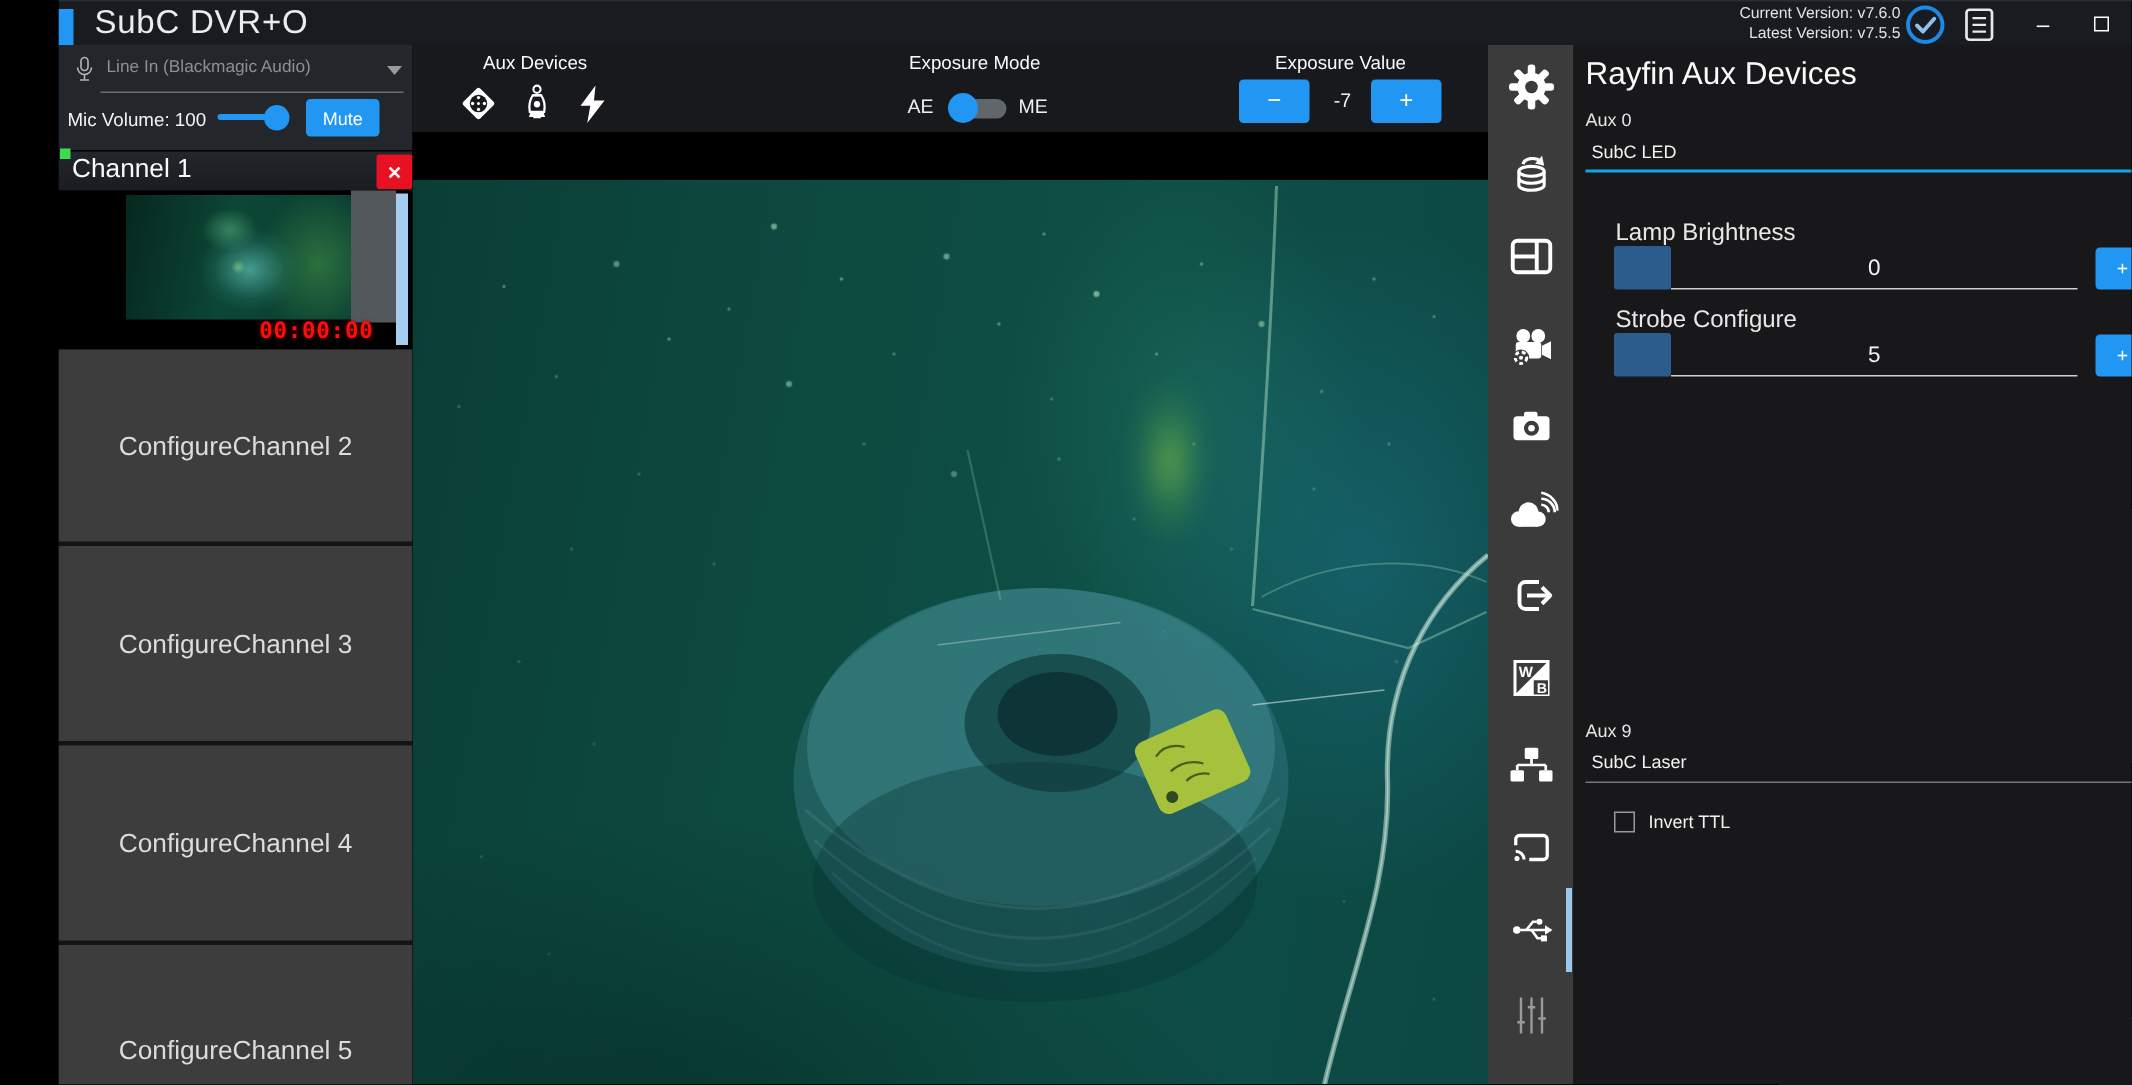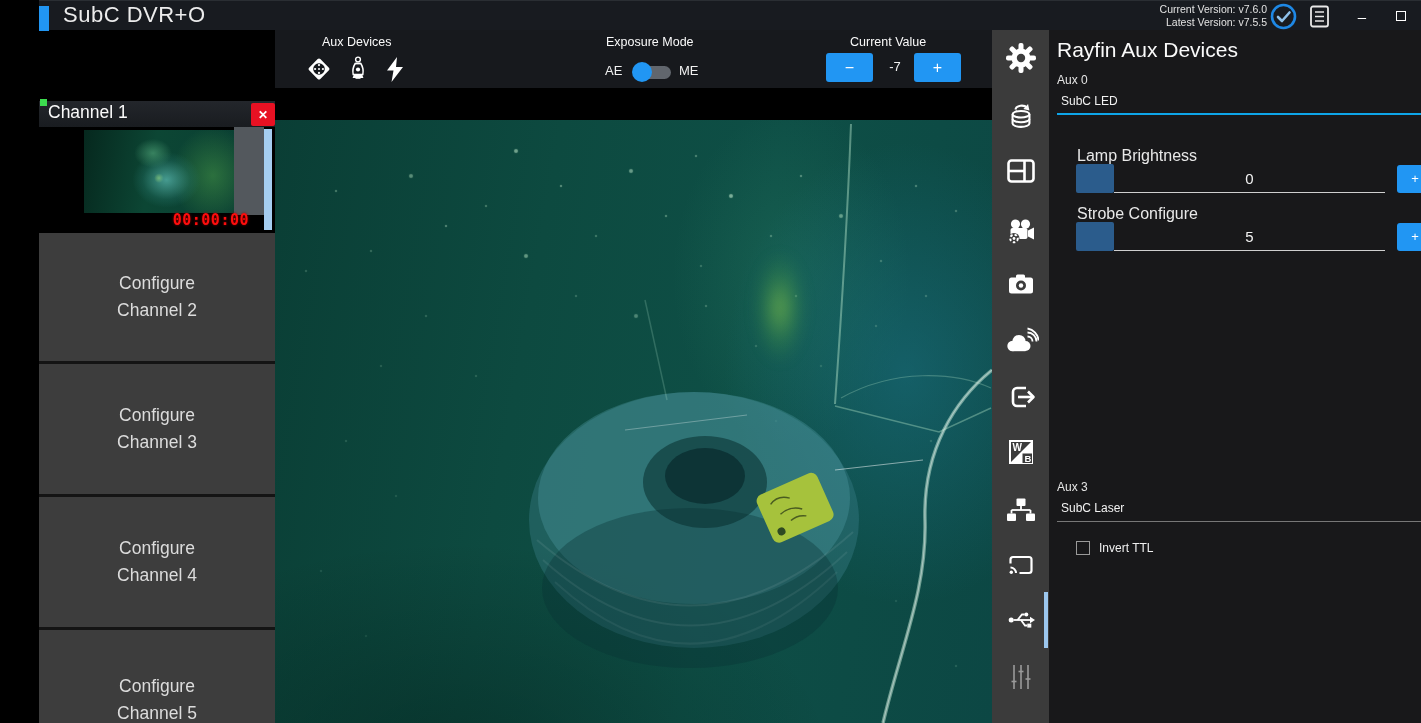--- a/index.html
+++ b/index.html
@@ -42,21 +42,21 @@
       radial-gradient(34px 28px at 55% 60%, rgba(80,170,160,.85), rgba(40,120,110,.3) 70%, transparent),
       radial-gradient(6px 6px at 50% 58%, rgba(200,230,60,.9), transparent 80%),
       radial-gradient(55px 65px at 86% 55%, rgba(70,150,70,.55), transparent 75%),
       linear-gradient(100deg,#06281e,#0c4634 45%,#0a3f33); }
   .thumb-gray { position:absolute; left:195px; top:0; width:30px; height:88px; background:#53585d; }
   .thumb-scrollbar { position:absolute; left:225px; top:2px; width:8px; height:101px; background:#a5cdf0; }
   .timestamp { position:absolute; right:10px; bottom:3px; font-family:"DejaVu Sans Mono", monospace; font-weight:bold; font-size:15px; color:#ff0d0d; letter-spacing:.5px; text-shadow:0 0 3px rgba(150,0,0,.9); }
 
   
   .config-stack { position:absolute; left:0; top:233px; width:236px; background:#141414; display:flex; flex-direction:column; gap:3px; }
-  .cfg-panel { width:236px; background:#3d3d3d; display:flex; flex-direction:column; align-items:center; justify-content:center; flex:none; }
+  .cfg-panel { width:236px; background:#3d3d3d; display:flex; flex-direction:row; align-items:center; justify-content:center; flex:none; }
   .cfg-panel span { font-size:17.5px; font-weight:300; color:#dcdcdc; line-height:27px; }
 
   
   .control-strip { position:absolute; left:236px; top:30px; width:717px; height:58px; background:#17191d; }
   .strip-label { position:absolute; top:5px; font-size:12.5px; color:#fafafa; }
   .aux-title { left:47px; }
   .aux-icons { position:absolute; left:30px; top:25px; display:flex; gap:14px; align-items:center; }
   .aux-icons svg { display:block; }
   .expmode-title { left:331px; }
   .exp-ae { position:absolute; left:330px; top:33px; font-size:13px; color:#f0f0f0; }
@@ -154,20 +154,35 @@
         <line x1="6" y1="16" x2="15" y2="16" stroke="#e8e8e8" stroke-width="1.5"></line>
       </svg>
     </div>
     <div class="win-btn btn-min">–</div>
     <div class="win-btn btn-max">
         <span class="max-box"></span>
       </div>
     <div class="win-btn btn-close">✕</div>
   </div>
 
+  <div class="audio-panel">
+    <svg class="mic-icon" viewBox="0 0 30 30">
+      <rect x="12" y="2" width="7" height="13" rx="3.5" fill="none" stroke="#b5b5b5" stroke-width="1.6"></rect>
+      <path d="M8.5 12 a7 7 0 0 0 14 0" fill="none" stroke="#b5b5b5" stroke-width="1.6"></path>
+      <line x1="15.5" y1="19" x2="15.5" y2="24" stroke="#b5b5b5" stroke-width="1.6"></line>
+      <line x1="11" y1="24.5" x2="20" y2="24.5" stroke="#b5b5b5" stroke-width="1.6"></line>
+    </svg>
+    <div class="audio-input-label">Line In (Blackmagic Audio)</div>
+    <div class="audio-caret"></div>
+    <div class="audio-underline"></div>
+    <div class="mic-volume-label">Mic Volume: 100</div>
+    <div class="vol-track"></div>
+    <div class="vol-knob"></div>
+    <div class="mute-btn">Mute</div>
+  </div>
 
   <div class="ch1-header">
     <div class="rec-dot"></div>
     <div class="ch1-title">Channel 1</div>
     <div class="ch1-close">✕</div>
   </div>
   <div class="thumb-area">
     <div class="thumb-img"></div>
     <div class="thumb-gray"></div>
     <div class="thumb-scrollbar"></div>
@@ -218,21 +233,21 @@
       </svg>
     </div>
 
     <div class="strip-label expmode-title">Exposure Mode</div>
     <div class="exp-ae">AE</div>
     <div class="toggle">
       <div class="toggle-knob"></div>
     </div>
     <div class="exp-me">ME</div>
 
-    <div class="strip-label expval-title">Current Value</div>
+    <div class="strip-label expval-title">Exposure Value</div>
     <div class="exp-btn exp-minus">−</div>
     <div class="exp-value">-7</div>
     <div class="exp-btn exp-plus">+</div>
   </div>
 
   <div class="video">
     <div class="sea">
       <div class="particles"></div>
       <div class="green-glow"></div>
     </div>
@@ -398,21 +413,21 @@
       <div class="plus-btn">+</div>
     </div>
 
     <div class="bright-label" style="top:175px">Strobe Configure</div>
     <div class="bright-row" style="top:192px">
       <div class="minus-box"></div>
       <div class="val-field">5</div>
       <div class="plus-btn">+</div>
     </div>
 
-    <div class="rp-sublabel" style="top:450px">Aux 3</div>
+    <div class="rp-sublabel" style="top:450px">Aux 9</div>
     <div class="rp-select ul-gray" style="top:467px">
       <span class="sel-value">SubC Laser</span>
       <span class="sel-caret caret-gray"></span>
     </div>
 
     <div class="ttl-row">
       <div class="ttl-check"></div>
       <div class="ttl-label">Invert TTL</div>
     </div>
   </div>

